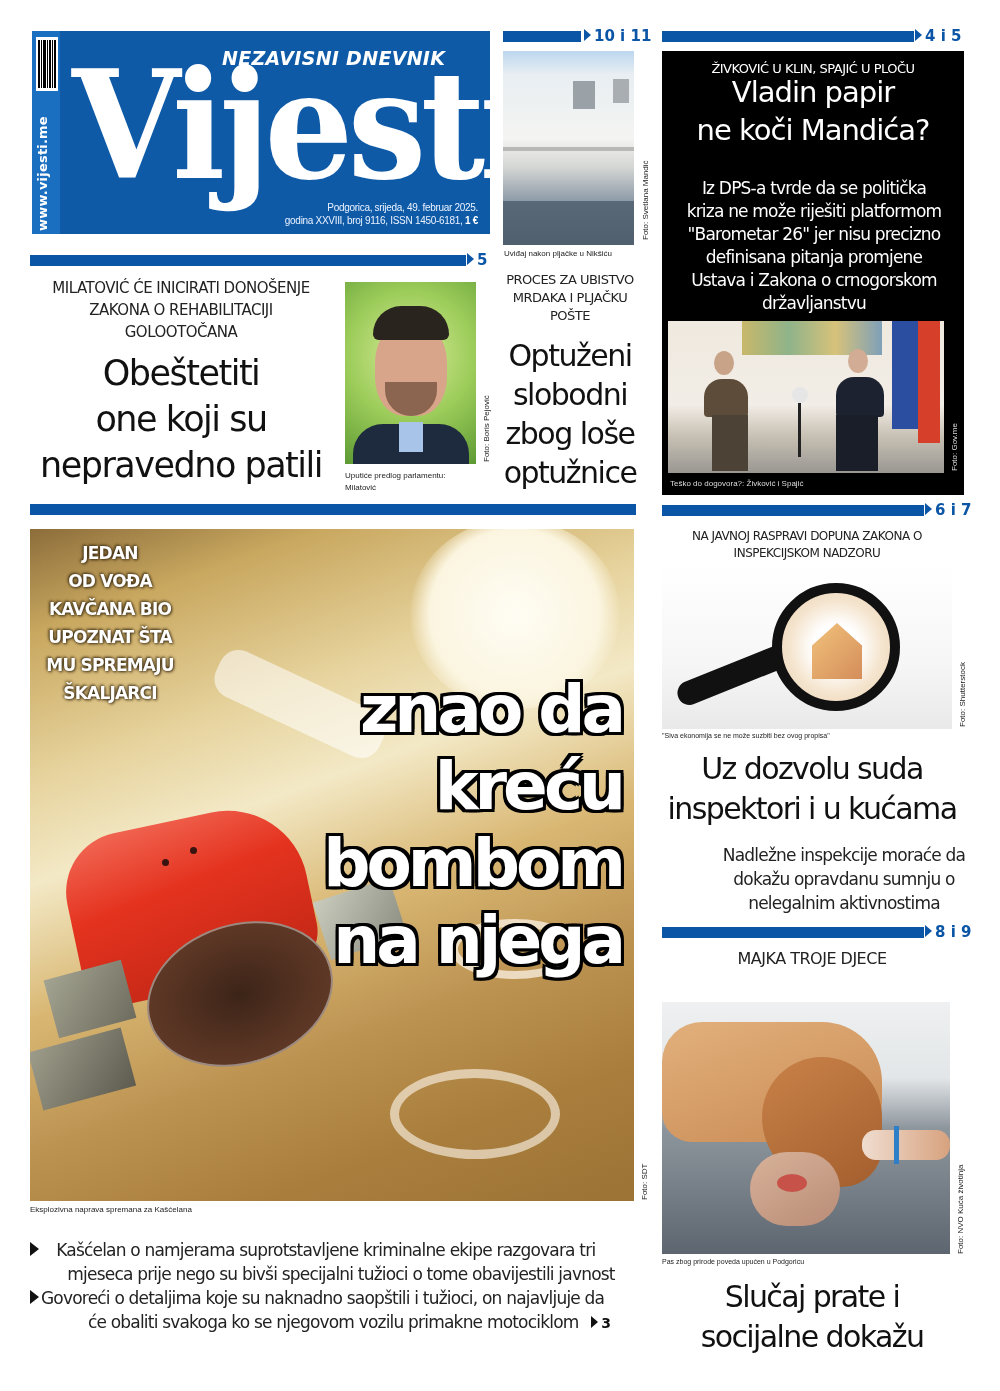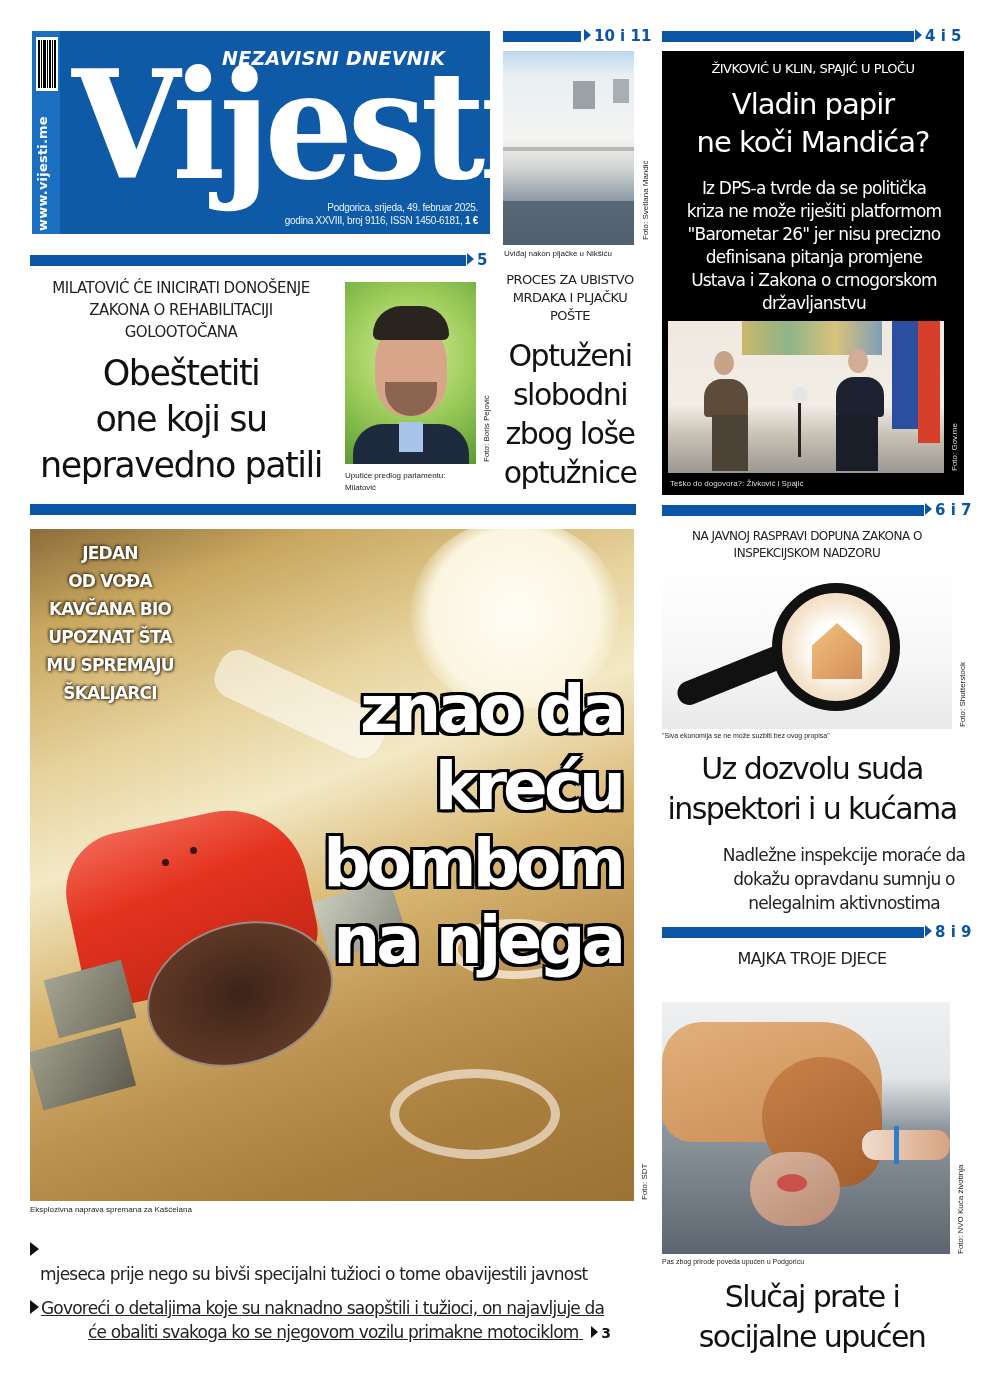--- a/index.html
+++ b/index.html
@@ -22,21 +22,21 @@
   .barcode i { position:absolute; top:3px; bottom:3px; background:#000; }
   .site { left:3px; top:200px; transform:rotate(-90deg); transform-origin:left top; color:#fff; font-weight:bold; font-size:13px; font-family:"DejaVu Sans", sans-serif; white-space:nowrap; letter-spacing:0.2px; }
   .tagline { left:190px; top:16px; color:#fff; font-family:"DejaVu Sans", sans-serif; font-weight:bold; font-style:italic; font-size:19px; letter-spacing:0.3px; white-space:nowrap; }
   .logo { left:40px; top:6px; color:#fff; font-family:"DejaVu Serif", serif; font-weight:bold; font-size:150px; line-height:176px; letter-spacing:-6px; white-space:nowrap; transform:scaleX(0.93); transform-origin:left top; }
   .dateline { right:12px; top:170px; color:#eaf2ff; font-size:10px; line-height:13px; text-align:right; font-family:"Liberation Sans", sans-serif; letter-spacing:-0.3px; }
   .dateline b { color:#fff; }
 
   
   .blackbox { left:662px; top:51px; width:302px; height:444px; background:#000; }
   .bb-kicker { left:0; top:10px; width:302px; color:#fff; font-family:"DejaVu Sans", sans-serif; font-size:13px; text-align:center; text-transform:uppercase; letter-spacing:-0.5px;}
-  .bb-head { left:0; top:34px; width:302px; color:#fff; font-family:"DejaVu Sans", sans-serif; font-size:29px; line-height:38px; text-align:center; letter-spacing:-1px; }
+  .bb-head { left:0; top:22px; width:302px; color:#fff; font-family:"DejaVu Sans", sans-serif; font-size:29px; line-height:38px; text-align:center; letter-spacing:-1px; }
   .bb-deck { left:8px; top:126px; width:288px; color:#fff; font-family:"DejaVu Sans", sans-serif; font-size:17px; line-height:23px; text-align:center; letter-spacing:-0.8px; }
 
   .bullet-line { font-family:"DejaVu Sans", sans-serif; font-size:17px; color:#222; line-height:24px; letter-spacing:-0.8px; }
   .btri { display:inline-block; width:0; height:0; border-top:7px solid transparent; border-bottom:7px solid transparent; border-left:9px solid #111; margin-right:8px; }
 
   .outline-head { font-family:"DejaVu Sans", sans-serif; font-weight:bold; color:#fff; font-size:66px; line-height:77px; text-align:right; letter-spacing:-4px;
      text-shadow: -3px -3px 0 #000, 3px -3px 0 #000, -3px 3px 0 #000, 3px 3px 0 #000, 0 3px 0 #000, 0 -3px 0 #000, 3px 0 0 #000, -3px 0 0 #000; }
   .overlay-kicker { font-family:"DejaVu Sans", sans-serif; font-weight:bold; color:#fff; font-size:17px; line-height:28px; text-align:center; letter-spacing:-0.8px;
      text-shadow: 1px 1px 3px #3a2a10, -1px -1px 3px #3a2a10; }
 </style>
@@ -174,24 +174,24 @@
     <div>kreću</div>
     <div>bombom</div>
     <div>na njega</div>
   </div>
 </div>
 <div class="credit" style="left:640px;top:1200px;">Foto: SDT</div>
 <div class="abs caption" style="left:30px;top:1205px;">Eksplozivna naprava spremana za Kašćelana</div>
 
 <div class="abs" style="left:30px;top:1238px;width:612px;">
   <div class="bullet-line" style="padding-left:0;">
-    <div><span class="btri"></span>&nbsp;&nbsp;</div>
-    <div style="text-align:left;padding-left:10px;">mjeseca prije nego su bivši specijalni tužioci o tome obavijestili javnost</div>
-  </div>
-  <div class="bullet-line" style="margin-top:10px;text-decoration:underline;">
+    <div><span class="btri"></span>&nbsp;&nbsp;<span>Kašćelan o namjerama suprotstavljene kriminalne ekipe razgovara tri</span></div>
+    <div style="text-align:center;padding-left:10px;">mjeseca prije nego su bivši specijalni tužioci o tome obavijestili javnost</div>
+  </div>
+  <div class="bullet-line" style="">
     <div><span class="btri" style="margin-right:2px;"></span><span>Govoreći o detaljima koje su naknadno saopštili i tužioci, on najavljuje da</span></div>
     <div style="text-align:center;padding-left:26px;"><span>će obaliti svakoga ko se njegovom vozilu primakne motociklom</span>
       <span class="pageref" style="position:relative;display:inline-block;margin-left:8px;font-size:14px;color:#111;"><span class="tri" style="border-left-color:#111;"></span><span>3</span></span>
     </div>
   </div>
 </div>
 
 <div class="bar" style="left:662px;top:505px;width:262px;"></div>
 <div class="pageref" style="left:925px;top:502px;"><span class="tri"></span><span>6 i 7</span></div>
 <div class="abs kicker" style="left:662px;top:528px;width:290px;font-size:12px;line-height:17px;">
@@ -225,14 +225,14 @@
   <div class="abs" style="left:100px;top:55px;width:120px;height:130px;background:linear-gradient(150deg,#c98248,#a35e2e);border-radius:60px 60px 40px 70px;"></div>
   <div class="abs" style="left:88px;top:150px;width:90px;height:74px;background:linear-gradient(150deg,#d8b29a,#b98c76);border-radius:40px;"></div>
   <div class="abs" style="left:115px;top:172px;width:30px;height:18px;background:#c7443e;border-radius:50%;opacity:.85"></div>
   <div class="abs" style="left:200px;top:128px;width:88px;height:30px;background:linear-gradient(90deg,#f0ddd0,#d7a27e);border-radius:14px;"></div>
   <div class="abs" style="left:232px;top:124px;width:5px;height:38px;background:#2f7fc8;"></div>
 </div>
 <div class="credit" style="left:956px;top:1254px;">Foto: NVO Kuća životinja</div>
 <div class="abs caption" style="left:662px;top:1258px;font-size:7px;">Pas zbog prirode poveda upućen u Podgoricu</div>
 <div class="abs headline" style="left:662px;top:1277px;width:300px;font-size:30px;line-height:40px;letter-spacing:-1.6px;">
   <div>Slučaj prate i</div>
-  <div>socijalne upućen</div>
+  <div>socijalne dokažu</div>
 </div>
 
 </body></html>

